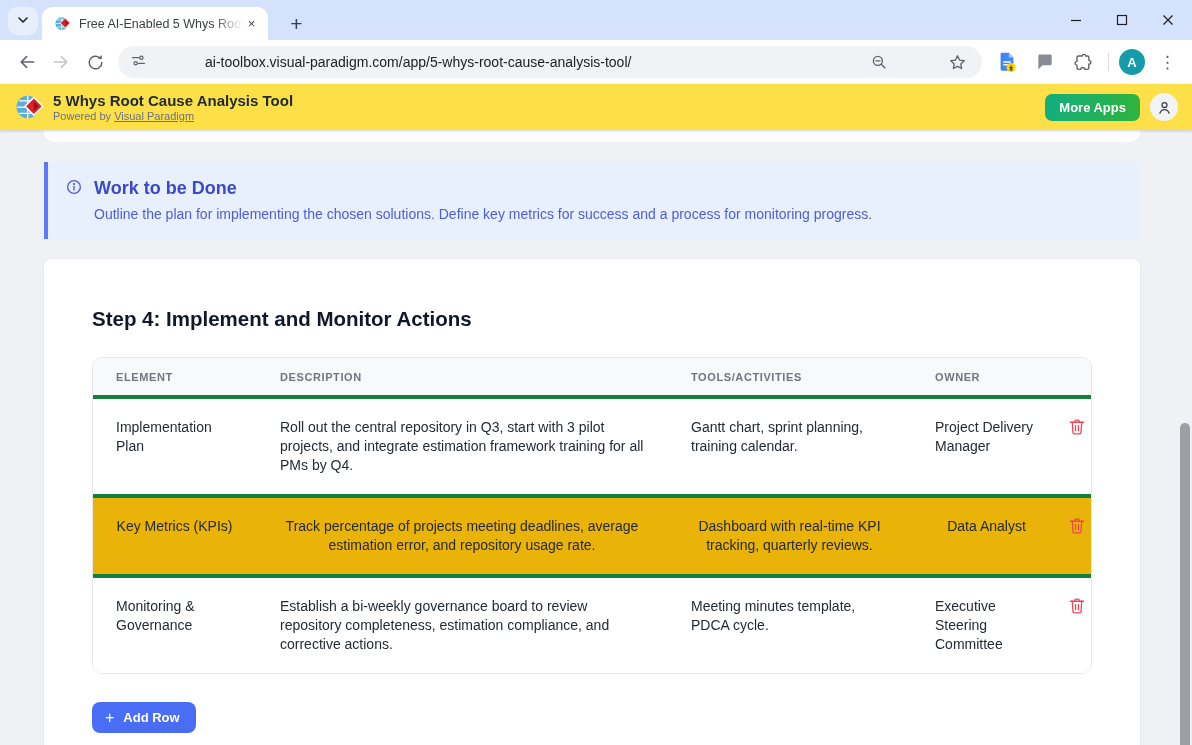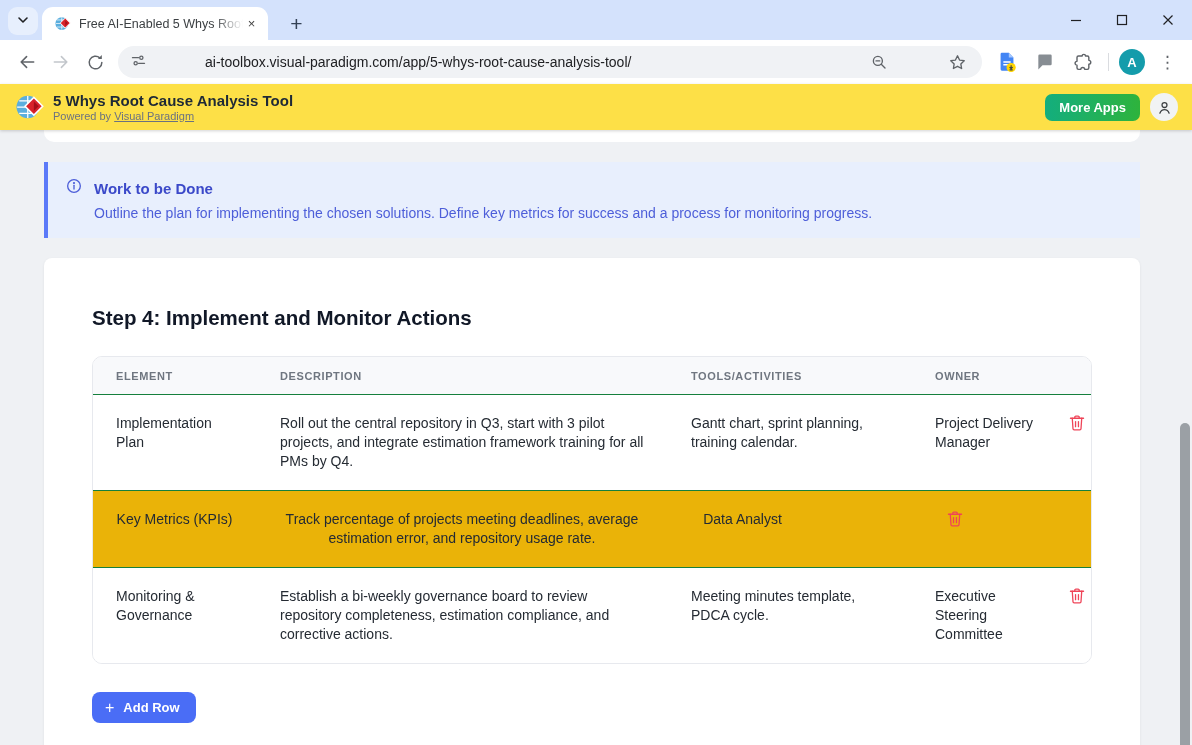--- a/index.html
+++ b/index.html
@@ -48,28 +48,28 @@
   .more-apps { height:27px; padding:0 14px; border:none; border-radius:7px; color:#fff; font-size:13px; font-weight:700;
     font-family:"Liberation Sans", sans-serif; display:flex; align-items:center; cursor:pointer; }
   .user-btn { width:28px; height:28px; border-radius:50%; background:#f1f3f4; display:flex; align-items:center; justify-content:center; cursor:pointer; }
 
   
   .content { position:relative; height:615px; background:#eff1f4; }
   .page-col { width:1096px; margin-left:44px; }
   .partial-card { height:12px; background:#fff; border-radius:0 0 10px 10px; }
   .banner { margin-top:20px; background:#e8effd; border-left:4px solid #5b79f8; padding:16px 22px 16px 18px; }
   .banner-head { display:flex; align-items:center; gap:12px; }
-  .banner-title { font-size:15px; font-weight:700; }
+  .banner-title { font-size:18px; font-weight:700; }
   .banner-desc { font-size:14px; margin:6px 0 0 28px; line-height:18px; }
 
   .card { margin-top:20px; background:#fff; border-radius:8px; padding:48px; box-shadow:0 1px 3px rgba(0,0,0,.07); }
   .card h1 { font-size:20.5px; font-weight:700; color:#111827; margin-bottom:26px; }
 
   .tbl { border:1px solid #e7e9ee; border-radius:10px; overflow:hidden; }
-  .trow { display:flex; border-bottom:1px solid #15803d; background:#fff; }
+  .trow { display:flex; border-bottom:4px solid #15803d; background:#fff; }
   .trow:last-child { border-bottom:none; }
   .trow.alt { background:#eab308;text-align:center; }
   .thead-row { background:#f8f9fb; }
   .th { font-size:11px; font-weight:700; letter-spacing:.6px; color:#6f7680; padding:13px 24px 12px 23px; }
   .td { font-size:14px; color:#252b33; line-height:19px; padding:19px 24px 19px 23px; }
   .c-element { width:164px; flex:none; }
   .c-desc { width:411px; flex:none; }
   .c-tools { width:244px; flex:none; }
   .c-owner { width:150px; flex:none; }
   .c-action { flex:1; display:flex; justify-content:center; }
@@ -262,20 +262,21 @@
               <path d="M4.5 5.5l1 14.5a1.6 1.6 0 0 0 1.6 1.5h7.8a1.6 1.6 0 0 0 1.6-1.5l1-14.5"></path>
               <path d="M9 10v7M13 10v7"></path>
             </svg>
           </button>
             </div>
         </div>
 
         <div class="trow alt">
           <div class="td c-element">Key Metrics (KPIs)</div>
           <div class="td c-desc">Track percentage of projects meeting deadlines, average estimation error, and repository usage rate.</div>
+          <div class="td c-tools">Dashboard with real-time KPI tracking, quarterly reviews.</div>
           <div class="td c-owner">Data Analyst</div>
           <div class="c-action">
               <button class="del-btn">
             <svg width="16" height="18" viewBox="0 0 22 24" fill="none" stroke="#ef4458" stroke-width="1.8" stroke-linecap="round">
               <path d="M2 5.5h18M8 5.5V3.8A1.3 1.3 0 0 1 9.3 2.5h3.4A1.3 1.3 0 0 1 14 3.8v1.7"></path>
               <path d="M4.5 5.5l1 14.5a1.6 1.6 0 0 0 1.6 1.5h7.8a1.6 1.6 0 0 0 1.6-1.5l1-14.5"></path>
               <path d="M9 10v7M13 10v7"></path>
             </svg>
           </button>
             </div>

